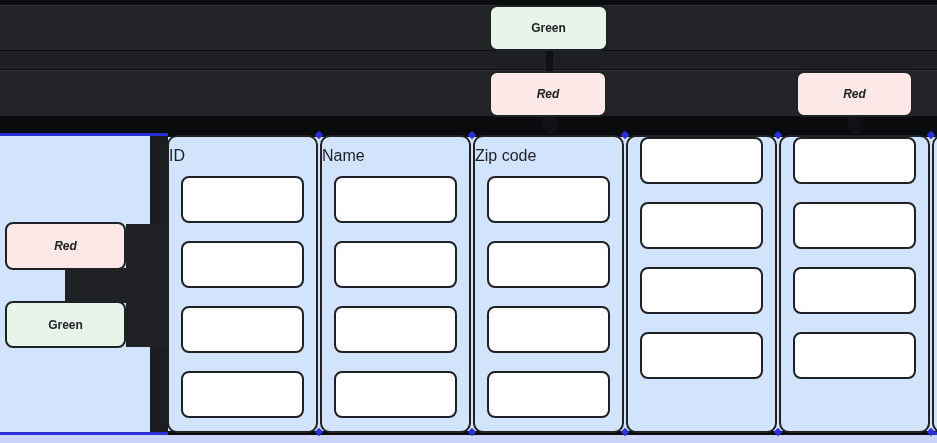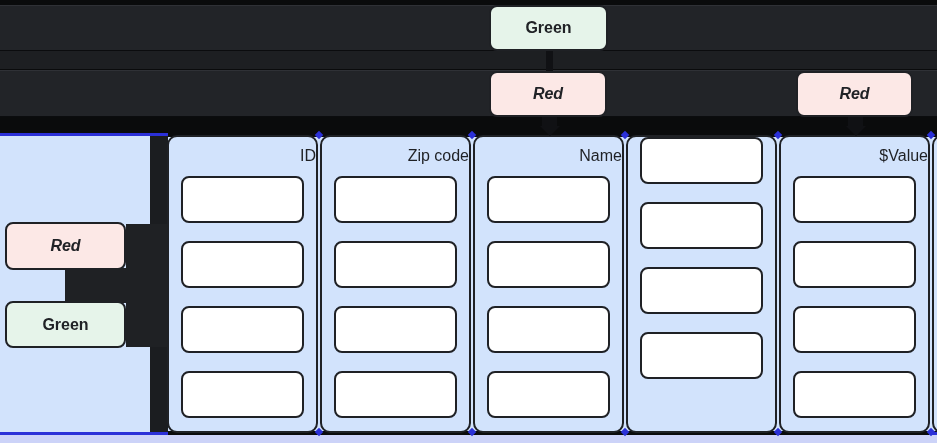--- a/index.html
+++ b/index.html
@@ -22,21 +22,21 @@
   .bar1 { top: 5px; height: 46px; }
   .rowmid { top: 51px; height: 19px; left: 0; width: 937px;
     background: #1d1f22; border-bottom: 1px solid #0a0b0c; }
   .bar2 { top: 70px; height: 47px; }
 
   
   .chip {
     display: flex; align-items: center; justify-content: center;
     border: 2px solid var(--line-dark, #1f2125);
     border-radius: 8px;
-    font-size: 16px; font-weight: bold; color: #202226;
+    font-size: 12px; font-weight: bold; color: #202226;
     z-index: 6;
   }
   .chip.green { background: var(--green-chip, #e6f4ea); }
   .chip.red { background: var(--red-chip, #fce8e6); font-style: italic; }
 
   
   .stem { background: #101114; z-index: 5; }
   .arrow-down {
     width: 0; height: 0; z-index: 5;
     border-left: 10px solid transparent;
@@ -65,21 +65,21 @@
   }
   .column {
     width: 151px; flex: 0 0 151px; height: 298px;
     background: var(--panel-blue, #d2e3fc);
     border: 2px solid var(--line-dark, #1f2125);
     border-radius: 10px;
     display: flex; flex-direction: column;
   }
   .column.sliver { flex: 1 1 auto; width: auto; }
   .col-header {
-    margin: 8px 0 9px 0; text-align: right;
+    margin: 8px 0 9px 0; text-align: left;
     font-size: 16px; color: #1f2125; line-height: 22px;
   }
   .slots { display: flex; flex-direction: column; gap: 18px; padding: 0 12px; }
   .slot {
     height: 47px; background: #ffffff;
     border: 2px solid var(--line-dark, #1f2125);
     border-radius: 8px;
   }
 
   
@@ -126,47 +126,46 @@
   <div class="column">
     <div class="col-header">ID</div>
     <div class="slots">
         <div class="slot"></div>
         <div class="slot"></div>
         <div class="slot"></div>
         <div class="slot"></div>
       </div>
   </div>
   <div class="column">
-    <div class="col-header">Zip code</div>
+    <div class="col-header">Name</div>
     <div class="slots">
         <div class="slot"></div>
         <div class="slot"></div>
         <div class="slot"></div>
         <div class="slot"></div>
       </div>
   </div>
   <div class="column">
-    <div class="col-header">Name</div>
+    <div class="col-header">Zip code</div>
     <div class="slots">
         <div class="slot"></div>
         <div class="slot"></div>
         <div class="slot"></div>
         <div class="slot"></div>
       </div>
   </div>
   <div class="column">
     <div class="slots">
         <div class="slot"></div>
         <div class="slot"></div>
         <div class="slot"></div>
         <div class="slot"></div>
       </div>
   </div>
   <div class="column">
-    <div class="col-header">$Value</div>
     <div class="slots">
         <div class="slot"></div>
         <div class="slot"></div>
         <div class="slot"></div>
         <div class="slot"></div>
       </div>
   </div>
   <div class="column sliver"></div>
 </div>
 

